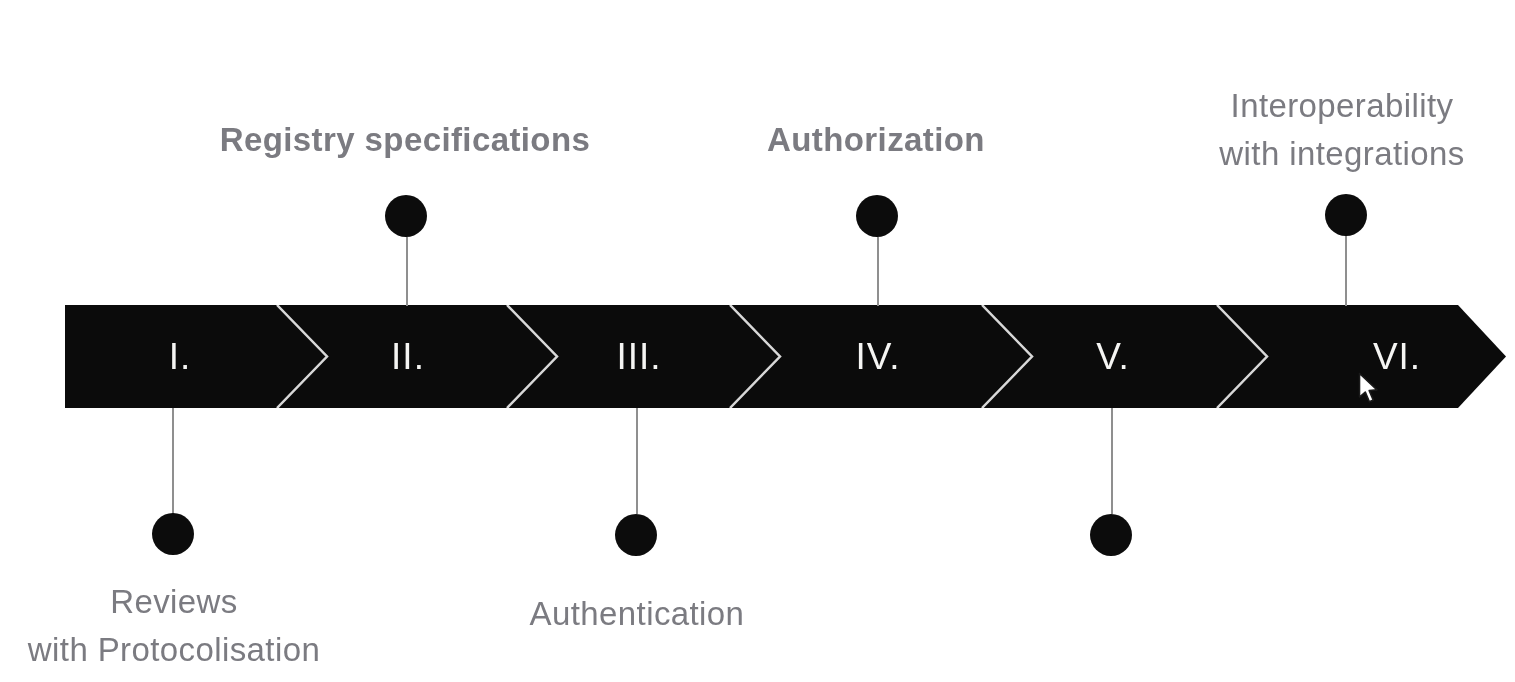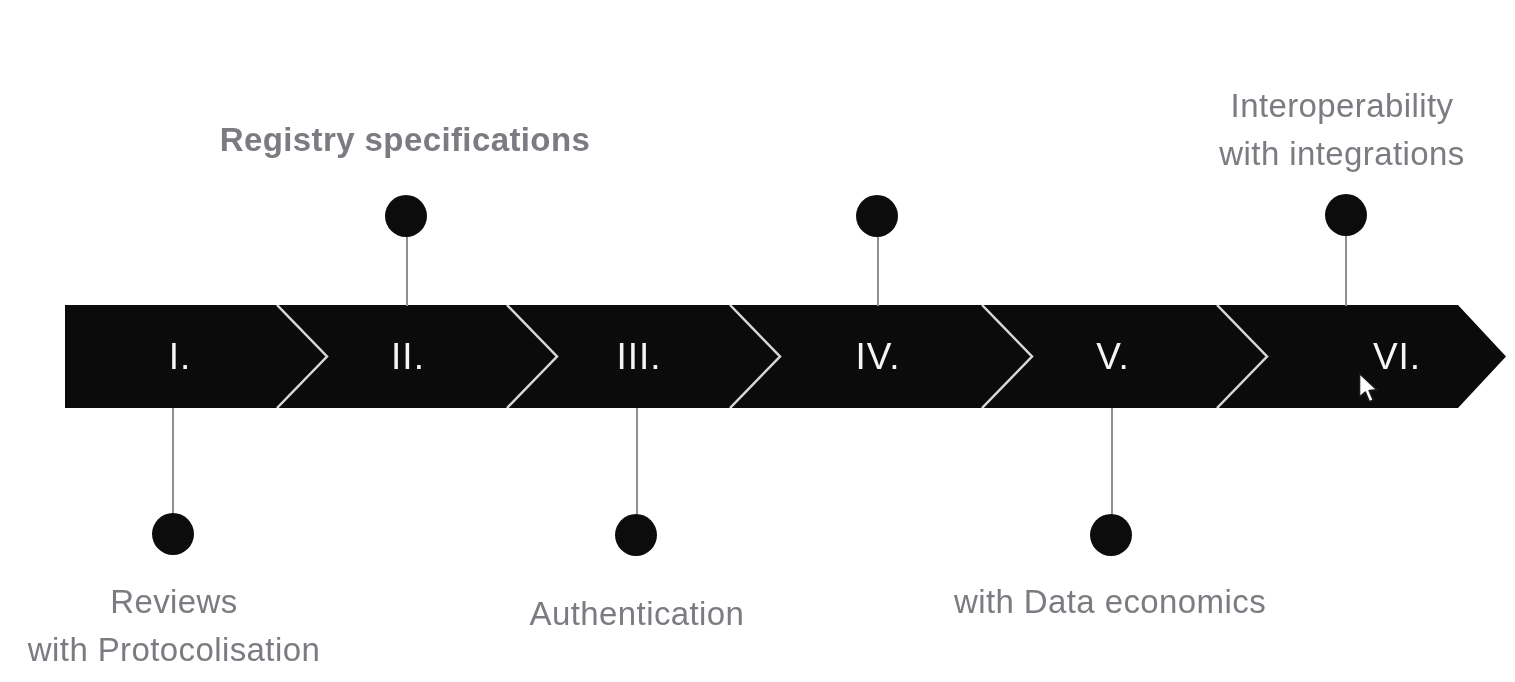--- a/index.html
+++ b/index.html
@@ -95,25 +95,27 @@
   </div>
 
   <div class="connector" style="left:636px; top:408px; height:106px"></div>
   <div class="dot" style="left:615px; top:514px"></div>
   <div class="label below single" style="left:407px">
     <span class="label-line">Authentication</span>
   </div>
 
   <div class="connector" style="left:877px; top:237px; height:69px"></div>
   <div class="dot" style="left:856px; top:195px"></div>
+  <div class="label above single" style="left:646px">
+    <span class="label-line">Authorization</span>
+  </div>
 
   <div class="connector" style="left:1111px; top:408px; height:106px"></div>
   <div class="dot" style="left:1090px; top:514px"></div>
   <div class="label below" style="left:880px">
-    <span class="label-line">with Data economics</span>
   </div>
 
   <div class="connector" style="left:1345px; top:236px; height:70px"></div>
   <div class="dot" style="left:1325px; top:194px"></div>
   <div class="label above" style="left:1112px">
     <span class="label-line">Interoperability</span>
     <span class="label-line">with integrations</span>
   </div>
 
   <svg class="cursor-svg" width="21" height="33" viewBox="0 0 21 33">

